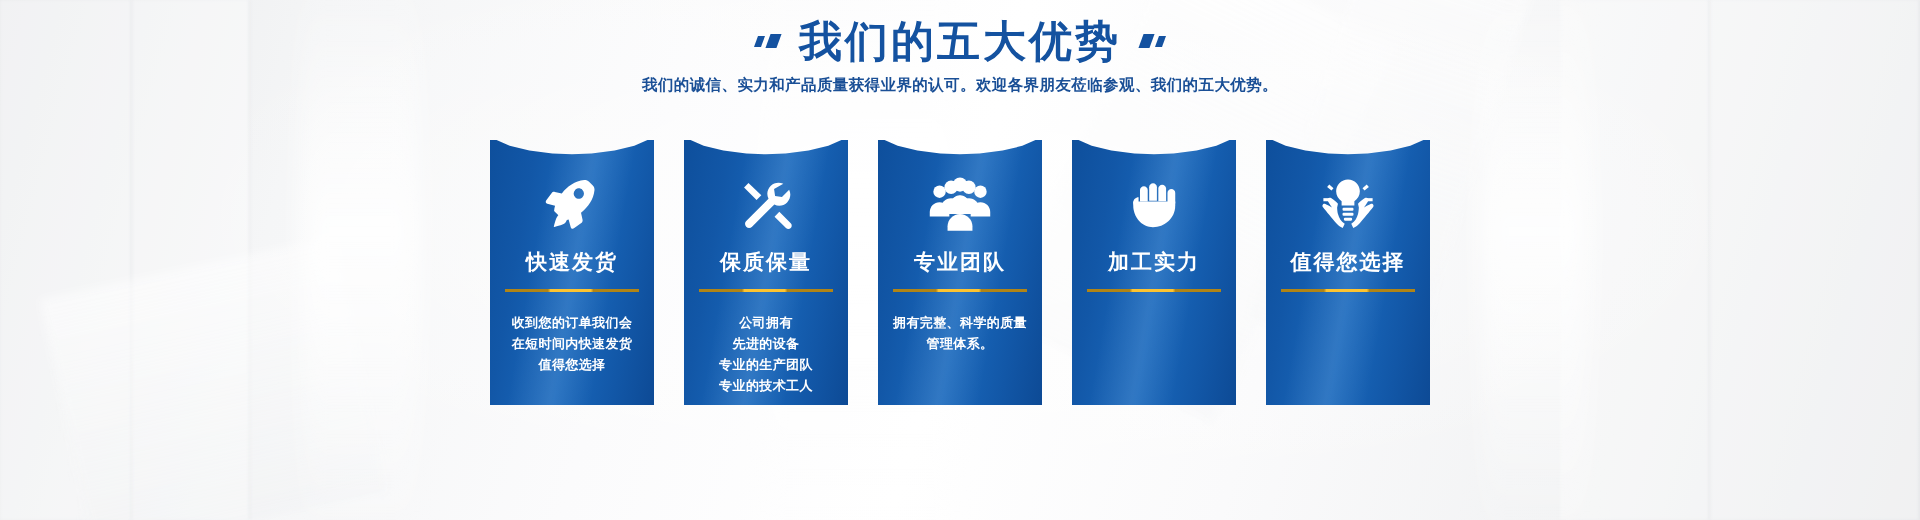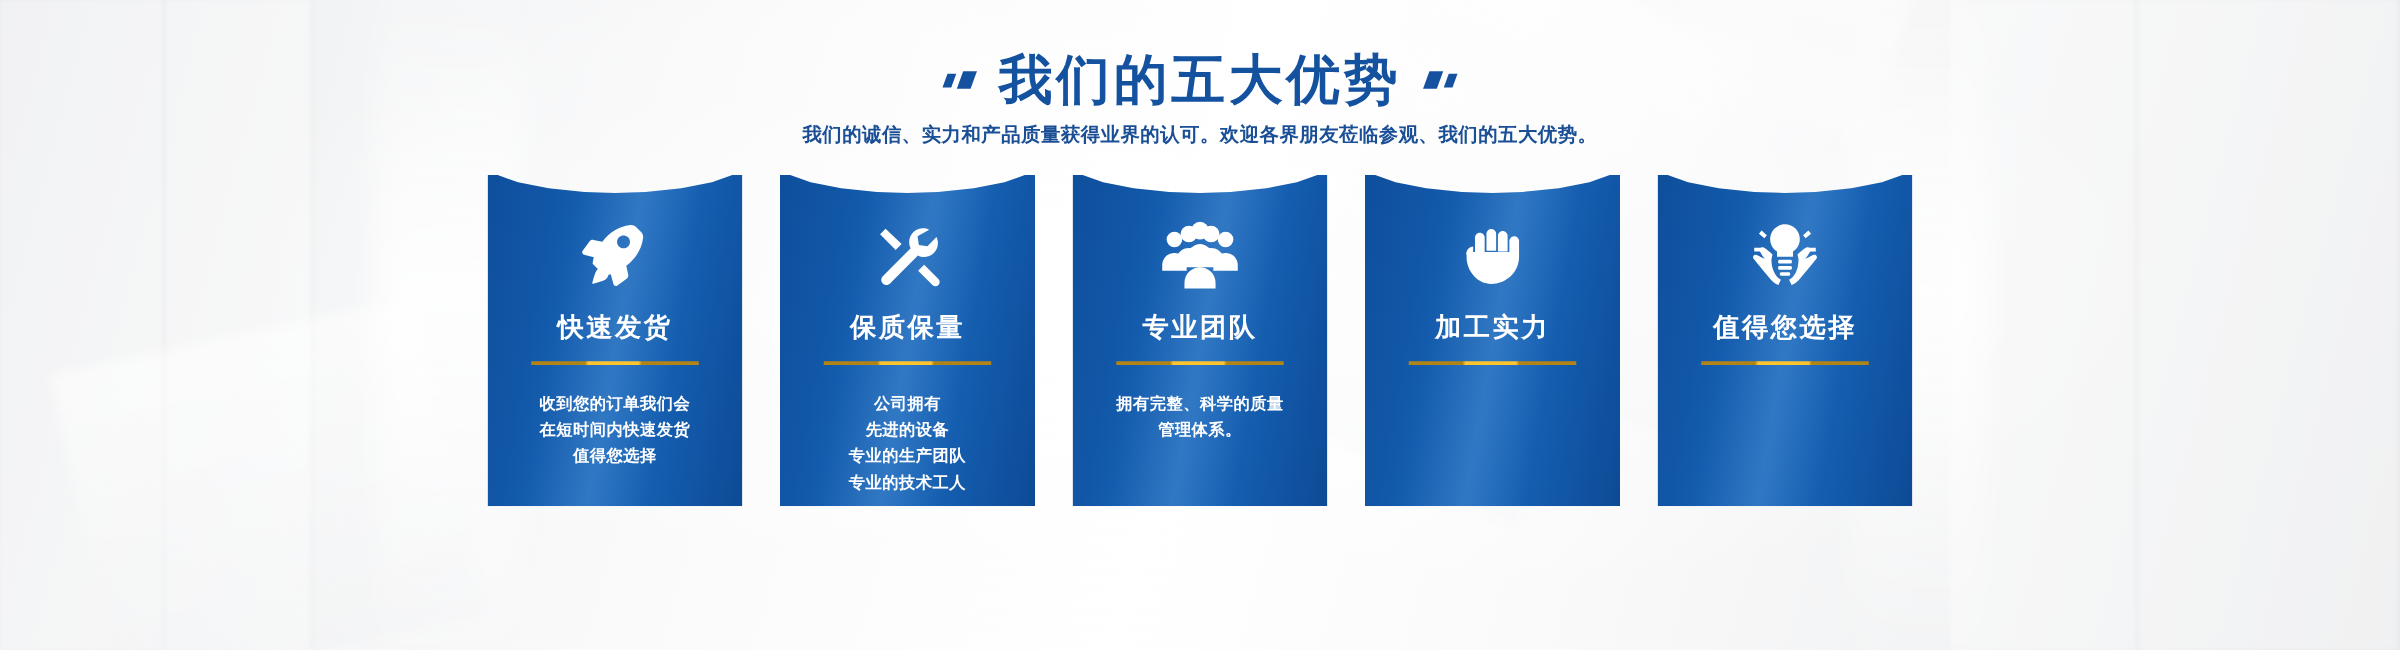--- a/index.html
+++ b/index.html
@@ -36,21 +36,20 @@
   .bg-vig {
     position:absolute; inset:0;
     background:radial-gradient(ellipse 62% 85% at 50% 42%, rgba(255,255,255,.72) 0%, rgba(255,255,255,0) 68%);
   }
 
   
   #header { position:absolute; top:0; left:0; width:1920px; z-index:5; text-align:center; }
   .title-row {
     display:flex; align-items:center; justify-content:center; gap:20px;
     padding-top:18px;
-    margin-top:23px;
   }
   .title-text {
     font-size:43px; font-weight:bold; color:#1452a0;
     letter-spacing:3px; line-height:1.08;
     white-space:nowrap;
     text-shadow:0 1px 0 rgba(255,255,255,.6);
   }
   .deco { display:flex; align-items:center; gap:5px; }
   .deco .d1,.deco .d2 {
     background:#1452a0;
@@ -66,21 +65,21 @@
   }
 
   
   #cards {
     position:absolute; top:140px; left:0; width:1920px; height:268px;
     display:flex; justify-content:center; align-items:flex-start; gap:30px;
     z-index:4;
   }
   .card {
     position:relative;
-    width:204px; height:265px;
+    width:164px; height:265px;
     color:#fff; text-align:center;
     overflow:visible;
   }
   .card-bg {
     position:absolute; inset:0;
     background:linear-gradient(100deg,#0e4f9c 0%, #1257a7 22%, #1a69bd 52%, #1257a7 80%, #0d4a95 100%);
     
     clip-path: polygon(0% 0%, 4% 0%, 12% 2.2%, 24% 4.0%, 38% 5.1%, 50% 5.4%, 62% 5.1%, 76% 4.0%, 88% 2.2%, 96% 0%, 100% 0%, 100% 100%, 0% 100%);
     box-shadow:0 2px 9px rgba(20,50,90,.18);
   }

